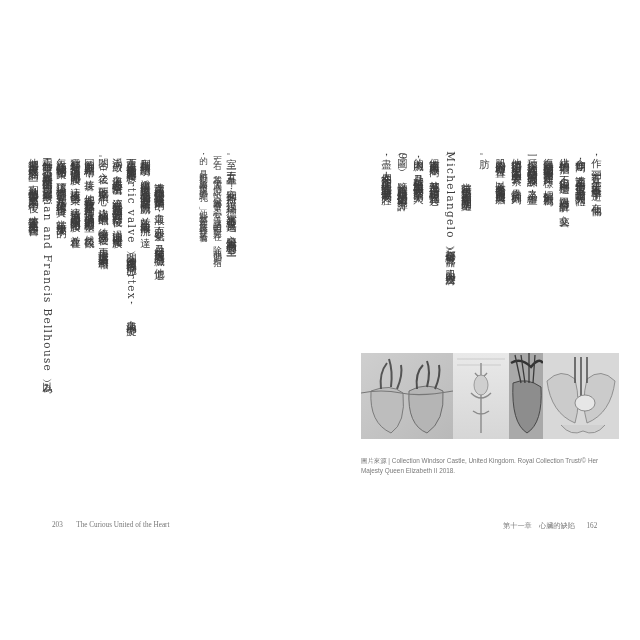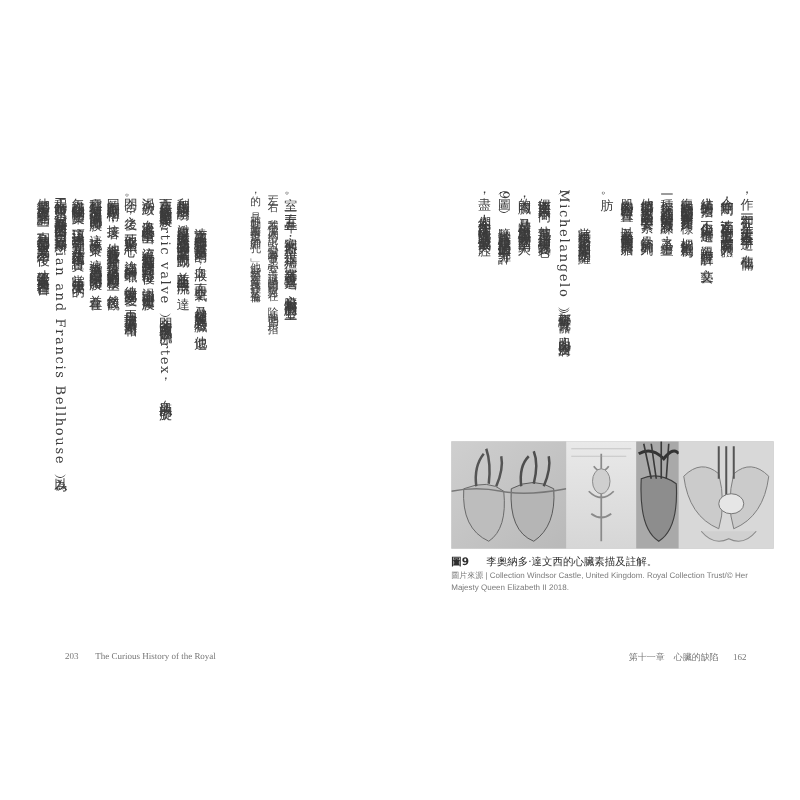--- a/index.html
+++ b/index.html
@@ -45,21 +45,21 @@
         <div class="col" style="left: 98px; top: 150px;">閉合。之後，他取來一顆牛心，注滿熔解的蠟，待蠟凝固之後，再用玻璃重新做出相</div>
         <div class="col" style="left: 84px; top: 150px;">同的主動脈結構；接著，他把含有牧草種籽的水打入這只玻璃的主動脈模型，然後觀</div>
         <div class="col" style="left: 70px; top: 150px;">察種籽如何隨著渦流流回瓣膜，這才找出答案：這些渦流乃是用以關閉瓣膜，並會在</div>
         <div class="col" style="left: 56px; top: 150px;">每次心跳後關閉瓣葉。這項論述一路等到一九六八年才又獲得證實，當時牛津大學的</div>
         <div class="col" style="left: 42px; top: 150px;">工程師布萊恩·貝爾豪斯及法蘭西斯·貝爾豪斯（Brian and Francis Bellhouse）以為</div>
         <div class="col" style="left: 28px; top: 150px;">他們是最先發現這點的，一直到他們發表研究成果的一年後，才驚覺達文西早在四百</div>
       </div>
     <div class="folio" style="left:52px;">
       <span>203</span>
       <span style="display:inline-block;width:10px;"></span>
-      <span>The Curious History of the Royal</span>
+      <span>The Curious United of the Heart</span>
     </div>
   </div>
 
   <div class="page page-right"></div>
   <div id="right-cols">
       <div class="col" style="left: 591px; top: 150px;">作，卻在一五一一年染上瘟疫不幸早逝。在他倆</div>
       <div class="col" style="left: 575px; top: 150px;">合作期間，達文西創作出七百五十多幅有關人體</div>
       <div class="col" style="left: 559px; top: 150px;">結構的素描，不但鉅細靡遺，還附帶註解。文藝</div>
       <div class="col" style="left: 543px; top: 150px;">復興時期的藝術家多和達文西一樣，把解剖視為</div>
       <div class="col" style="left: 527px; top: 150px;">一種探究人體細部特徵的有效訓練。為了繪畫，</div>
@@ -106,25 +106,20 @@
 
       <rect x="182" y="0" width="76" height="86" fill="#d8d8d8"></rect>
       <path d="M186 28 Q190 60 214 70 Q220 50 214 26 Q200 14 186 28Z" fill="#cbcbcb" stroke="#7f7f7f" stroke-width="0.8"></path>
       <path d="M254 28 Q250 60 226 70 Q220 50 226 26 Q240 14 254 28Z" fill="#cbcbcb" stroke="#7f7f7f" stroke-width="0.8"></path>
       <path d="M220 4 L220 46 M214 4 L214 30 M226 4 L226 30" stroke="#555" stroke-width="1.6"></path>
       <ellipse cx="224" cy="50" rx="10" ry="8" fill="#e6e6e6" stroke="#777" stroke-width="0.8"></ellipse>
       <path d="M200 72 Q210 84 222 78 Q234 84 244 72" stroke="#8a8a8a" stroke-width="0.9" fill="#d0d0d0"></path>
     </svg>
   </div>
 
-  <div class="caption-title">
-    <span>圖9</span>
-    <span style="display:inline-block;width:8px;"></span>
-    <span style="font-weight:normal;">李奧納多·達文西的心臟素描及註解。</span>
-  </div>
   <div class="caption-credit">
     <span>圖片來源</span>
     <span> | </span>
     <span>Collection Windsor Castle, United Kingdom. Royal Collection Trust/© Her Majesty Queen Elizabeth II 2018.</span>
   </div>
 
   <div class="folio" style="left:503px;">
     <span>第十一章　心臟的缺陷</span>
     <span style="display:inline-block;width:8px;"></span>
     <span>162</span>

